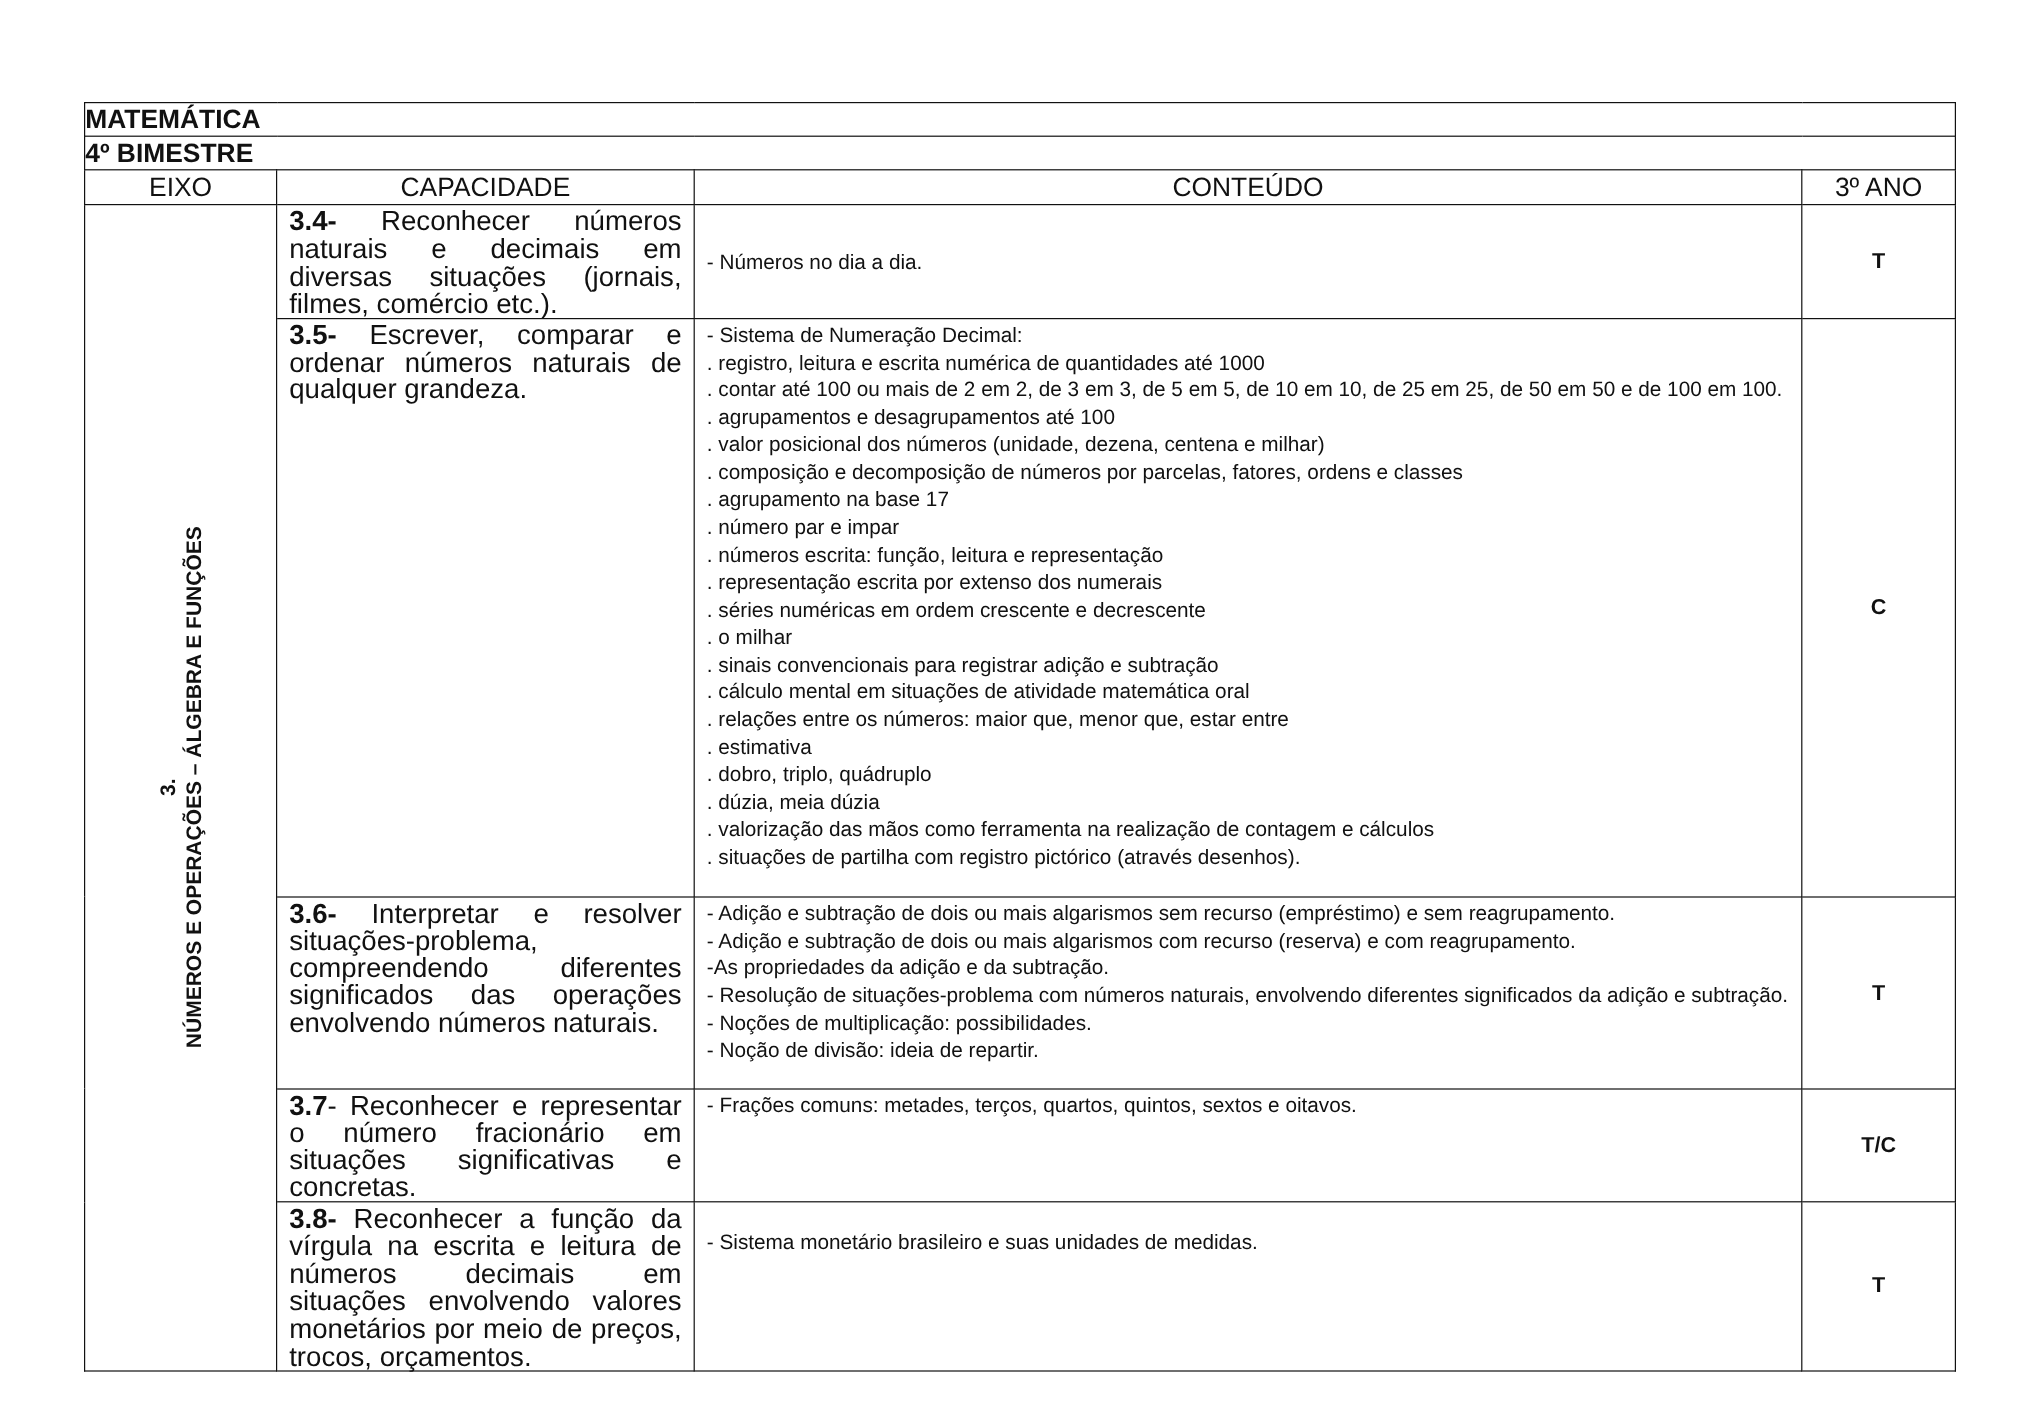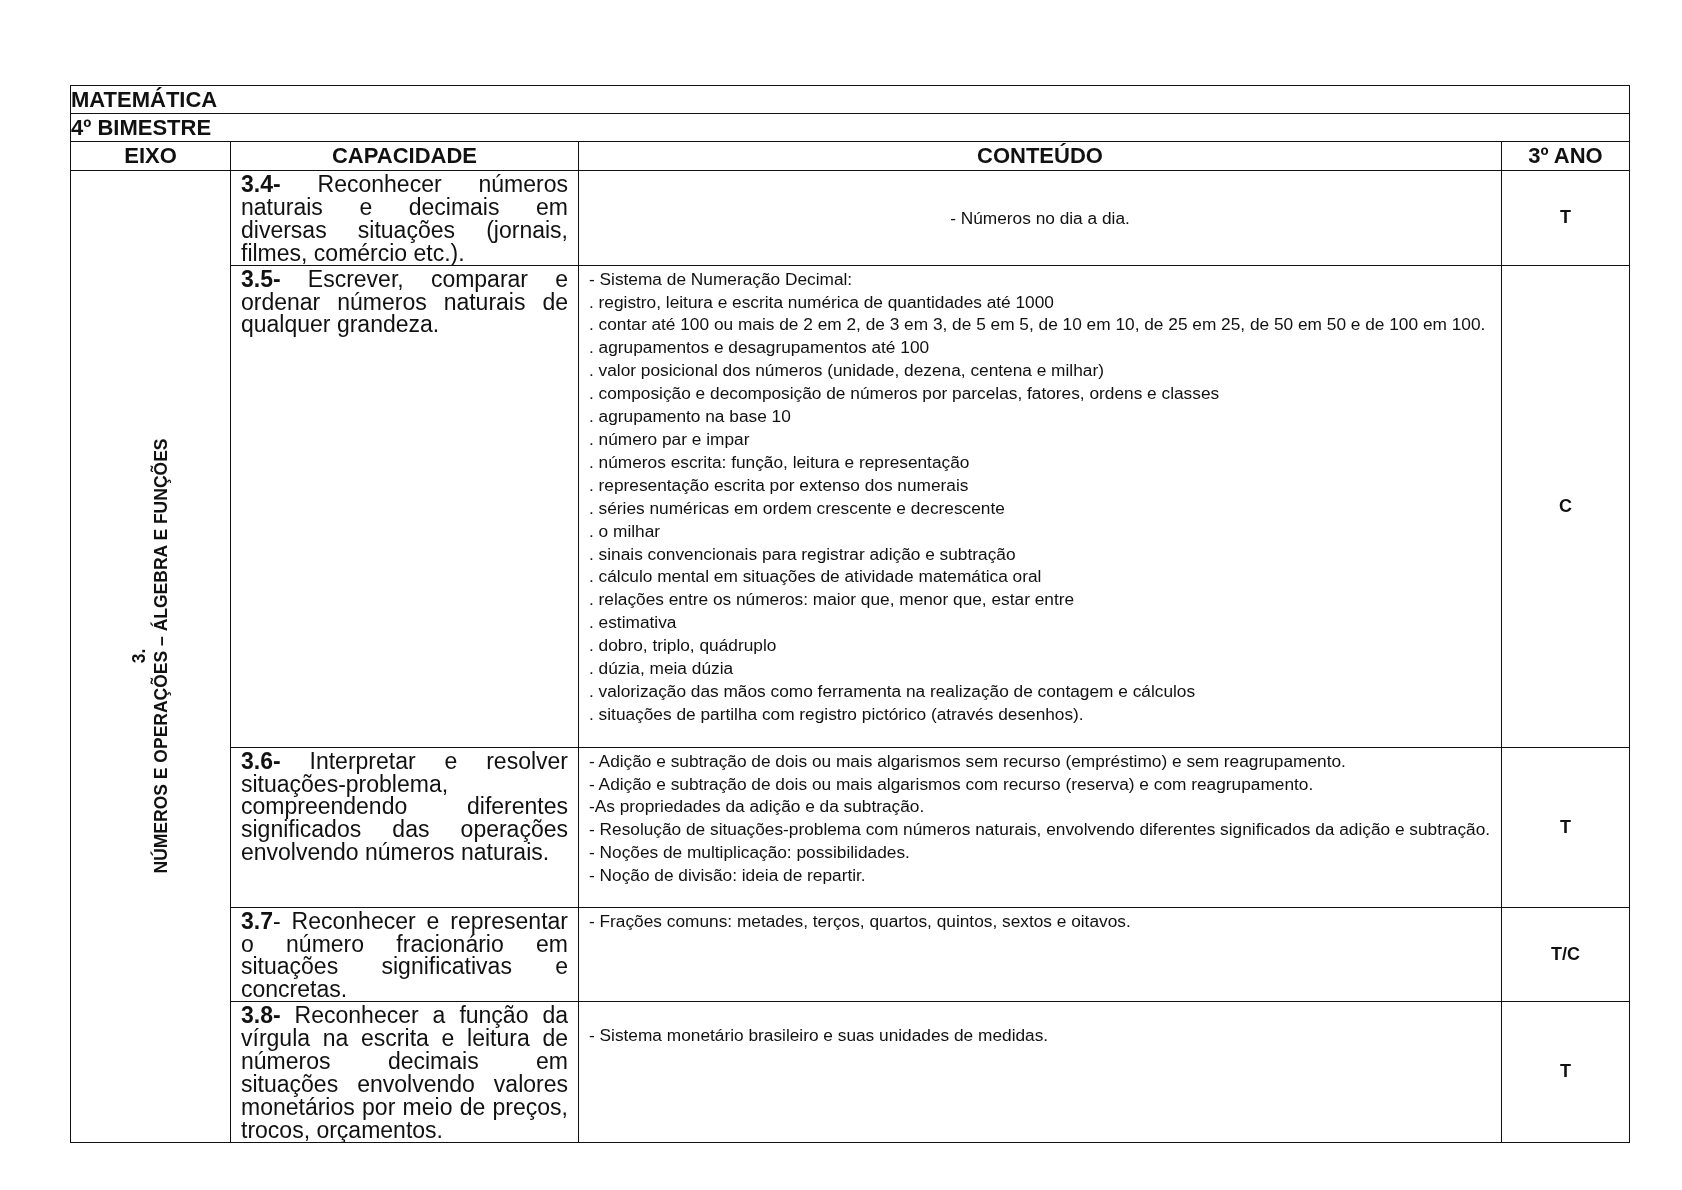--- a/index.html
+++ b/index.html
@@ -2,35 +2,35 @@
 <html><head>
 <meta charset="utf-8">
 <style>
   html, body { margin: 0; padding: 0; background: #ffffff; }
   body { width: 1682px; height: 1190px; position: relative; overflow: hidden;
          font-family: "Liberation Sans", sans-serif; color: #111; }
   table.doc { position: absolute; left: 70px; top: 85px; width: 1559px;
               border-collapse: collapse; table-layout: fixed; }
   table.doc td { border: 1.5px solid #111; padding: 0; vertical-align: top; }
   .title-cell { font-weight: bold; font-size: 22px; height: 27px; line-height: 27px; }
-  .hdr { text-align: center; font-weight: bold; font-size: 22px; height: 27px; line-height: 28px; }
+  .hdr { text-align: center; font-weight: normal; font-size: 22px; height: 27px; line-height: 28px; }
   .cap { font-size: 23px; line-height: 22.9px; padding: 2px 10px 0 10px !important; text-align: justify; }
   .cap b { font-weight: bold; }
   .cont { font-size: 17.3px; line-height: 22.9px; padding: 2px 10px 0 10px !important; }
   .cont div { white-space: normal; }
   .ano { text-align: center; vertical-align: middle !important; font-weight: bold; font-size: 18px; }
   .eixo-cell { vertical-align: middle !important; position: relative; }
   .eixo-wrap { position: absolute; left: 0; top: 0; right: 0; bottom: 0; display: flex; align-items: center; justify-content: center; }
   .eixo-text { transform: rotate(-90deg); white-space: nowrap; text-align: center; font-weight: bold; font-size: 17.5px; line-height: 22px; }
   .r34 { height: 68px; }
   .r35 { height: 482px; padding-left: 36px; }
   .r36 { height: 160px; }
   .r37 { height: 68px; padding-left: 36px; }
   .r38 { height: 113px; }
-  .mid { vertical-align: middle !important; text-align: center; }
+  .mid { vertical-align: middle !important; }
 </style>
 </head>
 <body>
 
 <table class="doc">
   <colgroup>
     <col style="width:160px">
     <col style="width:348px">
     <col style="width:923px">
     <col style="width:128px">
@@ -67,21 +67,21 @@
 
   <tr class="r35">
     <td class="cap"><b>3.5-</b><span> Escrever, comparar e ordenar números naturais de qualquer grandeza.</span></td>
     <td class="cont">
       <div>- Sistema de Numeração Decimal:</div>
       <div>. registro, leitura e escrita numérica de quantidades até 1000</div>
       <div>. contar até 100 ou mais de 2 em 2, de 3 em 3, de 5 em 5, de 10 em 10, de 25 em 25, de 50 em 50 e de 100 em 100.</div>
       <div>. agrupamentos e desagrupamentos até 100</div>
       <div>. valor posicional dos números (unidade, dezena, centena e milhar)</div>
       <div>. composição e decomposição de números por parcelas, fatores, ordens e classes</div>
-      <div>. agrupamento na base 10</div>
+      <div>. agrupamento na base 17</div>
       <div>. número par e impar</div>
       <div>. números escrita: função, leitura e representação</div>
       <div>. representação escrita por extenso dos numerais</div>
       <div>. séries numéricas em ordem crescente e decrescente</div>
       <div>. o milhar</div>
       <div>. sinais convencionais para registrar adição e subtração</div>
       <div>. cálculo mental em situações de atividade matemática oral</div>
       <div>. relações entre os números: maior que, menor que, estar entre</div>
       <div>. estimativa</div>
       <div>. dobro, triplo, quádruplo</div>

